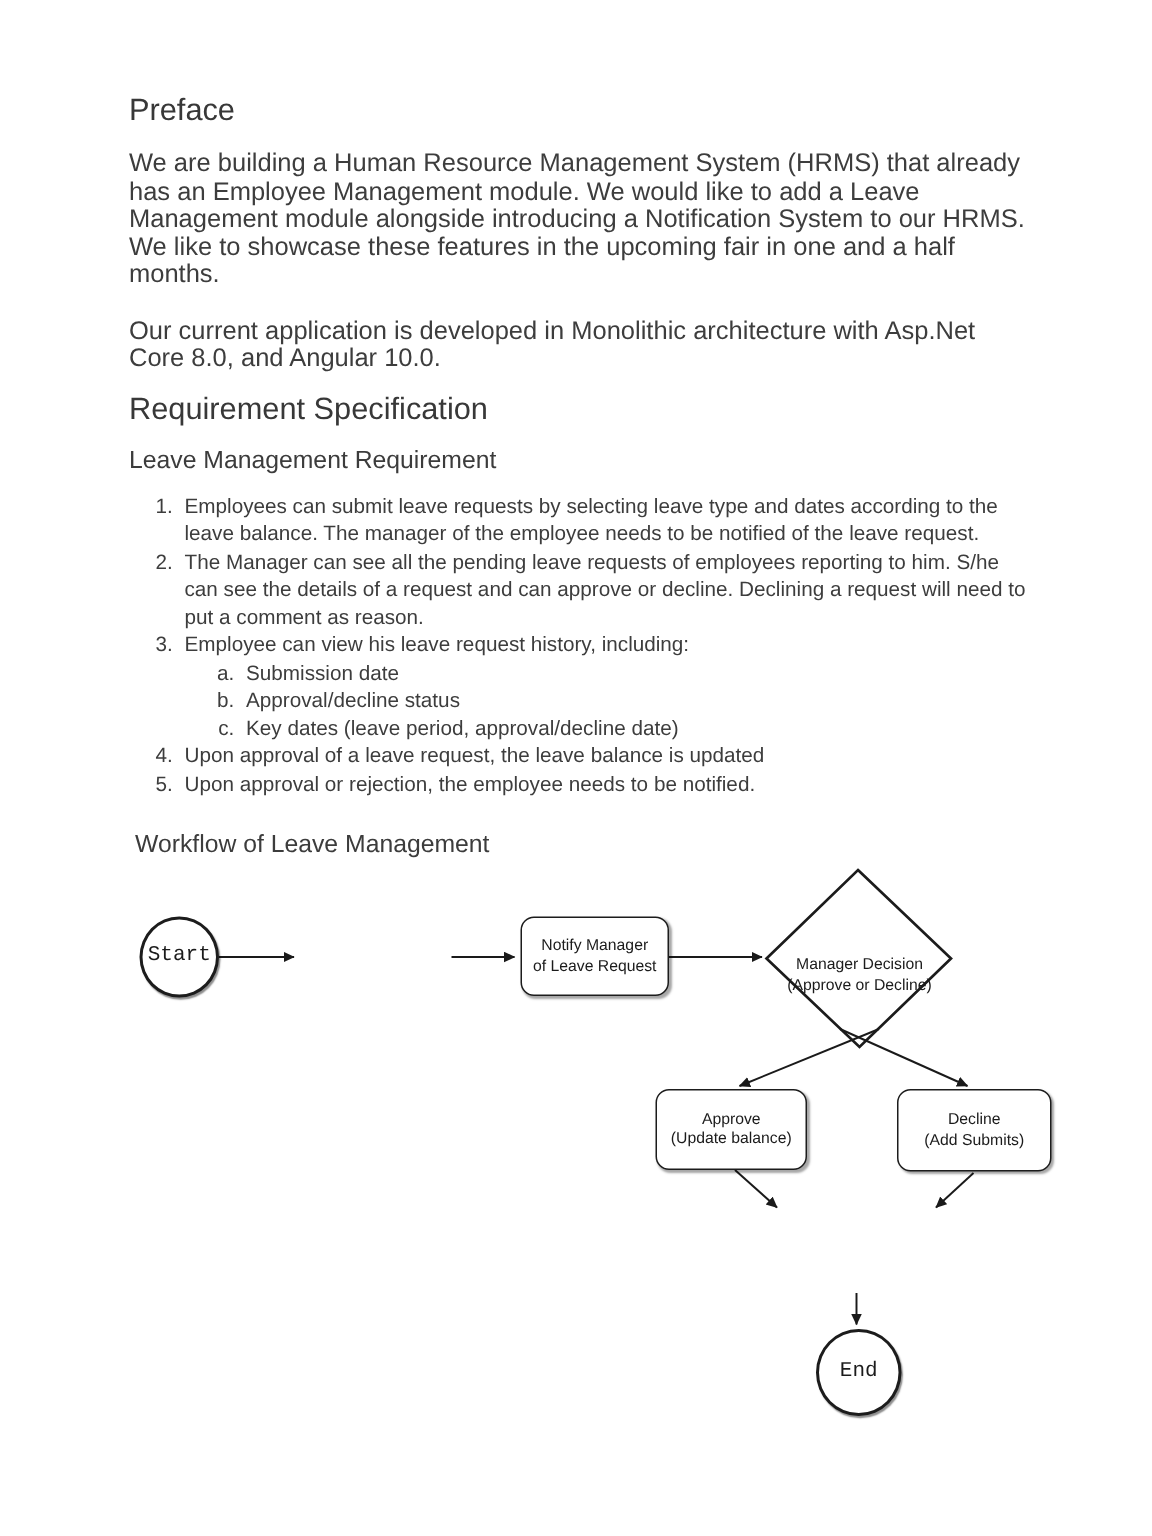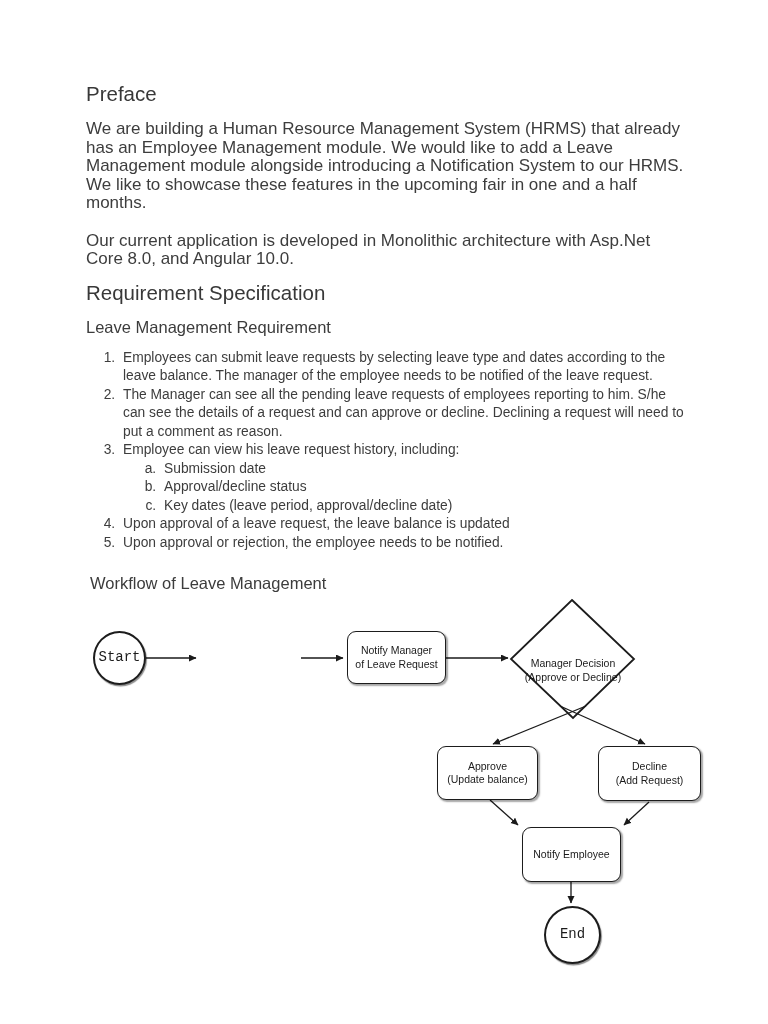--- a/index.html
+++ b/index.html
@@ -2,21 +2,21 @@
 <html><head>
 <meta charset="utf-8">
 <style>
   html, body { margin: 0; padding: 0; background: #ffffff; }
   .page {
     position: relative;
     width: 768px;
     height: 1024px;
     box-sizing: border-box;
     background: #ffffff;
-    padding: 82px 84px 0 86px;
+    padding: 62px 84px 0 86px;
     font-family: "Liberation Sans", sans-serif;
     color: #3d3d3d;
     overflow: hidden;
   }
   .h1 {
     font-size: 20.5px;
     font-weight: 400;
     color: #383838;
     margin: 0 0 14px 0;
     line-height: 24px;
@@ -183,25 +183,22 @@
       <span>(Approve or Decline)</span>
     </div>
 
     <div class="node rect" style="left:437px; top:148px; width:101px; height:54px;">
       <span>Approve</span>
       <span>(Update balance)</span>
     </div>
 
     <div class="node rect" style="left:598px; top:148px; width:103px; height:55px;">
       <span>Decline</span>
-      <span>(Add Request)</span>
-    </div>
-
-    <div class="node rect" style="left:522px; top:229px; width:99px; height:55px;">
-      <span>Notify Employee</span>
-    </div>
+      <span>(Add Submits)</span>
+    </div>
+
 
     <div class="node ellipse end" style="left:544px; top:308px; width:57px; height:58px;">
       <span>End</span>
     </div>
 
   </div>
 </div>
 
 </body></html>

